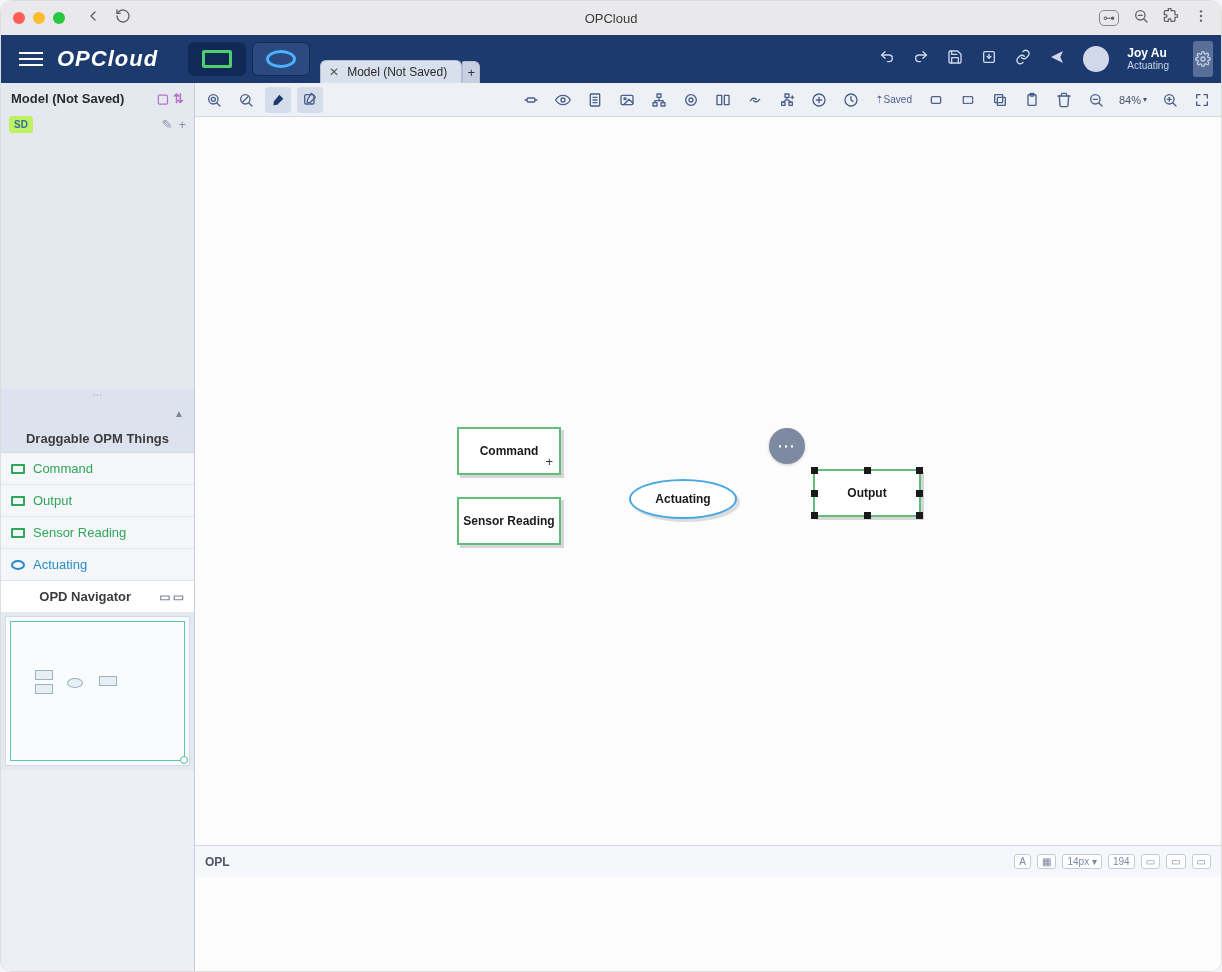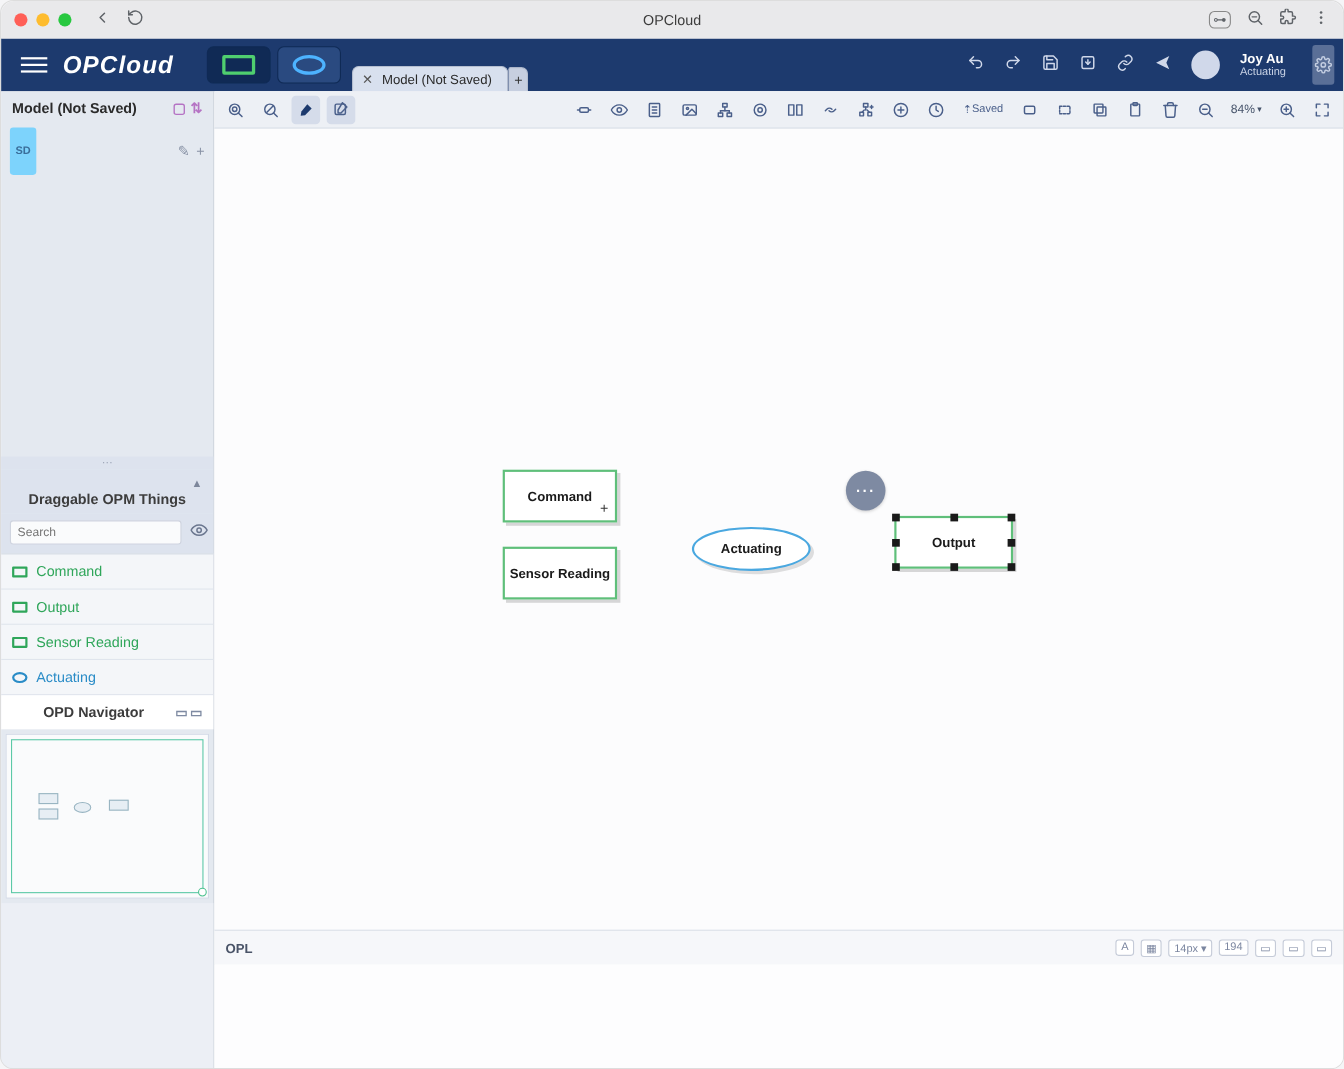--- a/index.html
+++ b/index.html
@@ -38,26 +38,26 @@
   .user .nm { font-size:12px; color:#fff; font-weight:600; }
   .user .org { font-size:10px; color:#c9d3e6; }
   .gear-box { width:20px; height:36px; background:#5a6f97; border-radius:3px; margin-left:6px; display:flex; align-items:center; justify-content:center;}
 
   
   .main { display:flex; height: calc(972px - 34px - 48px); }
   .sidebar { width:194px; background:#e4e9f0; border-right:1px solid #c7cdd6; display:flex; flex-direction:column; }
   .model-header { padding:8px 10px; font-weight:700; font-size:13px; color:#2b2b2b; display:flex; align-items:center; }
   .model-header .mh-icons { margin-left:auto; display:flex; gap:4px; color:#809; opacity:.5;}
   .sd-row { padding:2px 8px 6px 8px; display:flex; align-items:center; }
-  .sd-badge { background:#7dd3fc; color:#3a6e9a; font-size:10px; font-weight:700; padding:16px 5px; border-radius:3px; }
+  .sd-badge { background:#bef264; color:#3a6e9a; font-size:10px; font-weight:700; padding:3px 5px; border-radius:3px; }
   .sd-row .sd-icons { margin-left:auto; color:#8892a5; display:flex; gap:6px; font-size:13px; }
   .side-gap { flex:0 0 250px; }
   .side-drag-h { background:#dde3ee; padding:8px 10px 6px 10px; }
   .side-drag-h .arrow-up { text-align:right; color:#7d879b; font-size:10px; }
-  .side-drag-h .title { text-align:center; font-weight:700; font-size:13px; color:#3c3c3c; margin-top:0;}
+  .side-drag-h .title { text-align:center; font-weight:700; font-size:13px; color:#3c3c3c; margin-top:12px;}
   .search-row { display:flex; align-items:center; gap:8px; padding:6px 8px 8px 8px; background:#dde3ee;}
   .search-in { flex:1; background:#fafbfc; border:1px solid #cfd4df; border-radius:3px; font-size:11px; padding:4px 6px; color:#666; }
   .eye { color:#6b778f; font-size:15px; }
   .thing-list { background:#f4f6f9; border-top:1px solid #d3dae4; min-height:80px; }
   .thing { padding:8px 10px; font-size:13px; display:flex; align-items:center; gap:8px; color:#2a8cc7; border-bottom:1px solid #e0e5ed; cursor:pointer;}
   .thing.obj { color:#2fa65a; }
   .thing .th-ico-rect { width:14px; height:10px; border:2px solid #2fa65a; border-radius:1px; display:inline-block; }
   .thing .th-ico-ell { width:14px; height:10px; border:2px solid #2a8cc7; border-radius:50%; display:inline-block; }
   .opd-nav-h { background:#ffffff; padding:8px 10px; font-weight:700; font-size:13px; color:#3c3c3c; text-align:center; display:flex; align-items:center; }
   .opd-nav-h .icos { margin-left:auto; color:#7e8aa2; font-size:12px; display:flex; gap:2px;}
@@ -206,27 +206,20 @@
         <span>✎</span>
         <span>+</span>
       </span>
     </div>
     <div class="side-gap"></div>
     <div style="text-align:center;color:#a0a8ba;font-size:10px;background:#dde3ee;">⋯</div>
     <div class="side-drag-h">
       <div class="arrow-up">▲</div>
       <div class="title">Draggable OPM Things</div>
     </div>
-    <div class="search-row">
-      <input class="search-in" placeholder="Search" style="">
-      <span class="eye"><svg class="ico" viewBox="0 0 24 24">
-            <path d="M1 12s4-7 11-7 11 7 11 7-4 7-11 7S1 12 1 12z"></path>
-            <circle cx="12" cy="12" r="3"></circle>
-          </svg></span>
-    </div>
     <div class="thing-list">
       <div class="thing obj">
           <span class="th-ico-rect"></span>
           <span>Command</span>
         </div>
       <div class="thing obj">
           <span class="th-ico-rect"></span>
           <span>Output</span>
         </div>
       <div class="thing obj">

